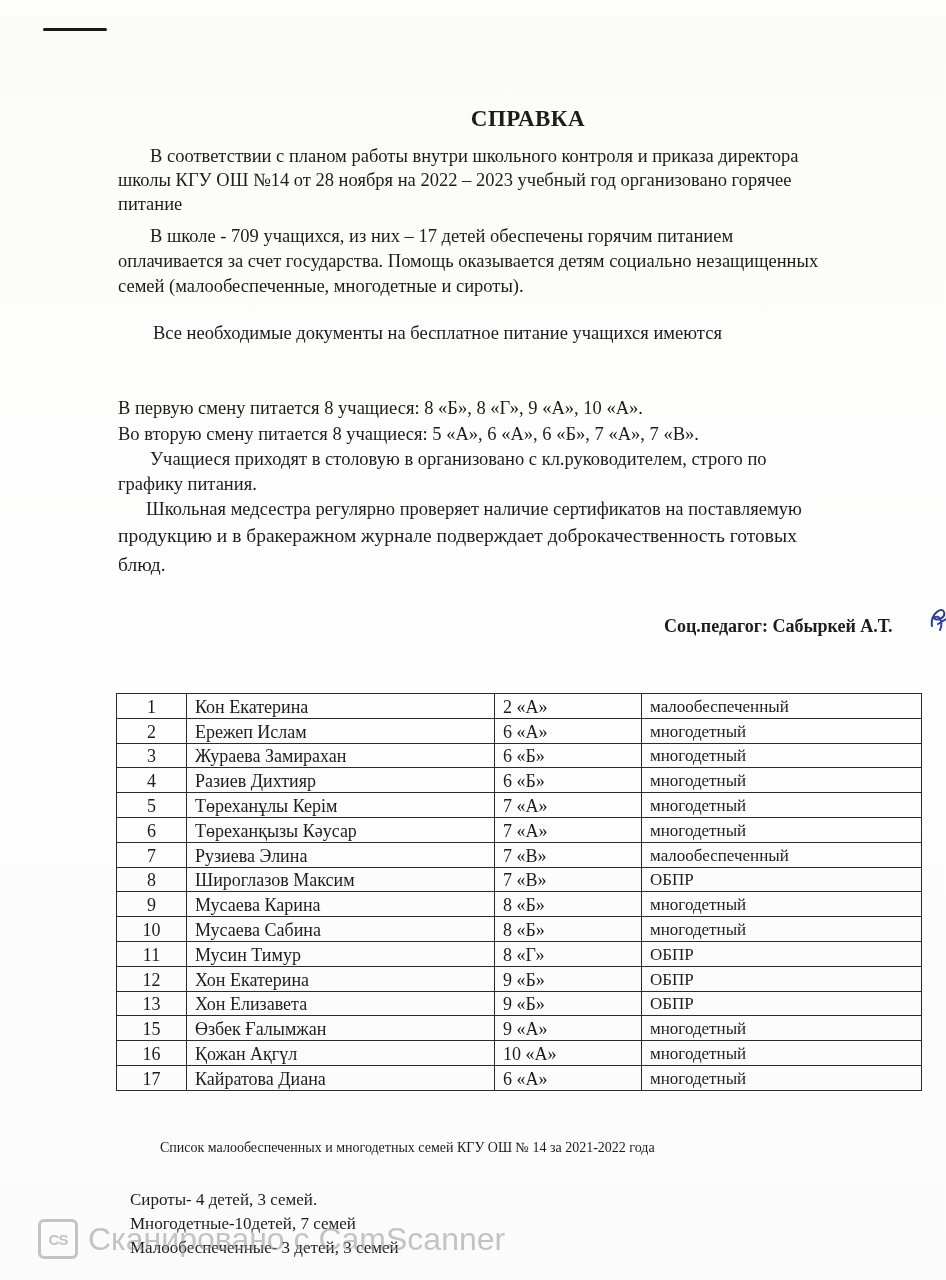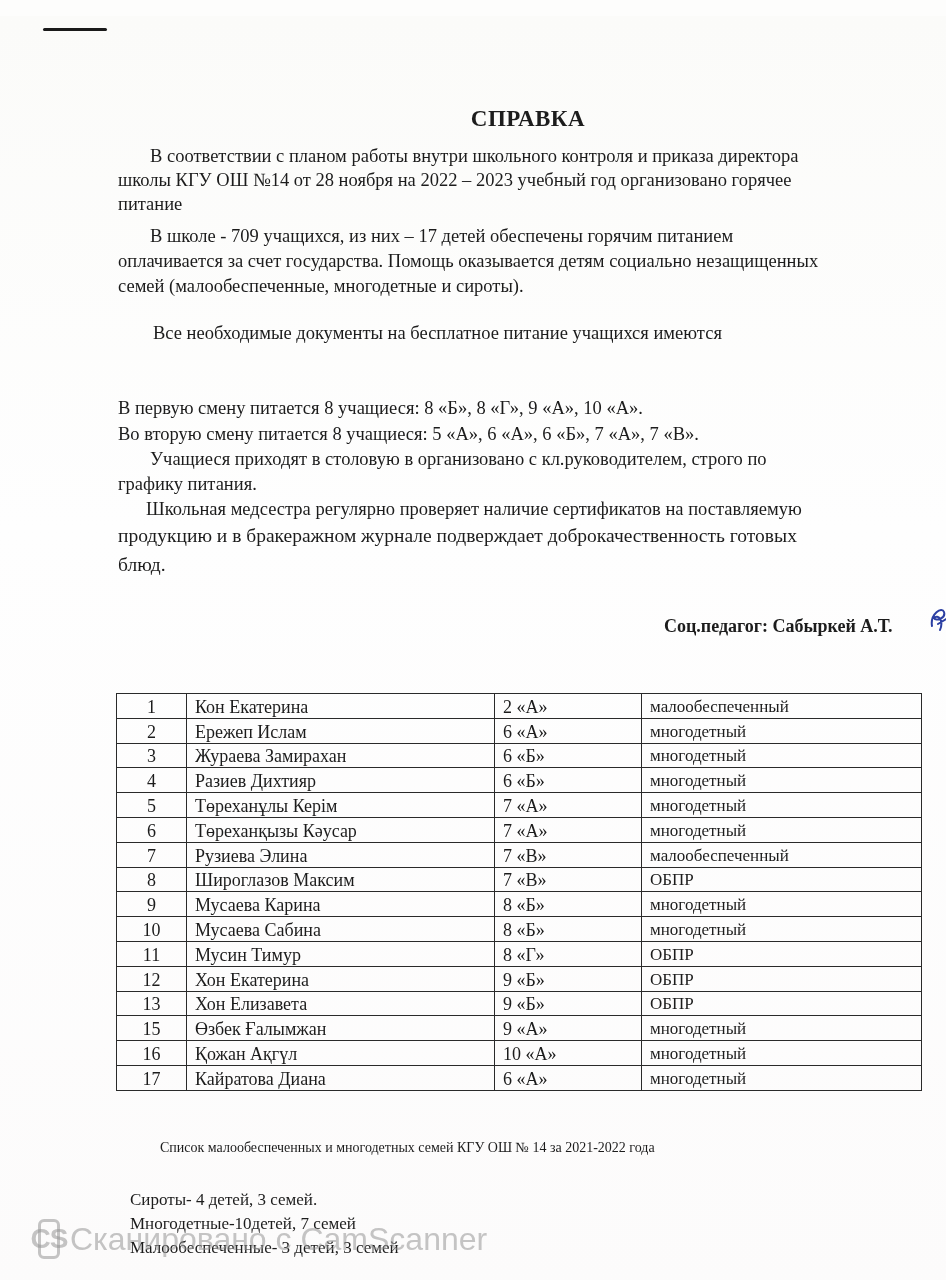--- a/index.html
+++ b/index.html
@@ -99,26 +99,26 @@
     left: 38px; top: 1203px;
     display: flex;
     align-items: center;
     gap: 10px;
     color: rgba(150,150,150,0.55);
     font-family: "Liberation Sans", "DejaVu Sans", sans-serif;
     font-size: 32px;
     white-space: nowrap;
   }
   .wm-logo {
-    width: 22px; height: 40px;
+    width: 40px; height: 40px;
     border: 3px solid rgba(150,150,150,0.55);
     border-radius: 6px;
     box-sizing: border-box;
     display: flex; align-items: center; justify-content: center;
-    font-size: 28px;
+    font-size: 15px;
     font-weight: bold;
     letter-spacing: -1px;
   }
 </style>
 </head>
 <body>
 
 <div class="page">
 
   <div class="corner-mark"></div>

